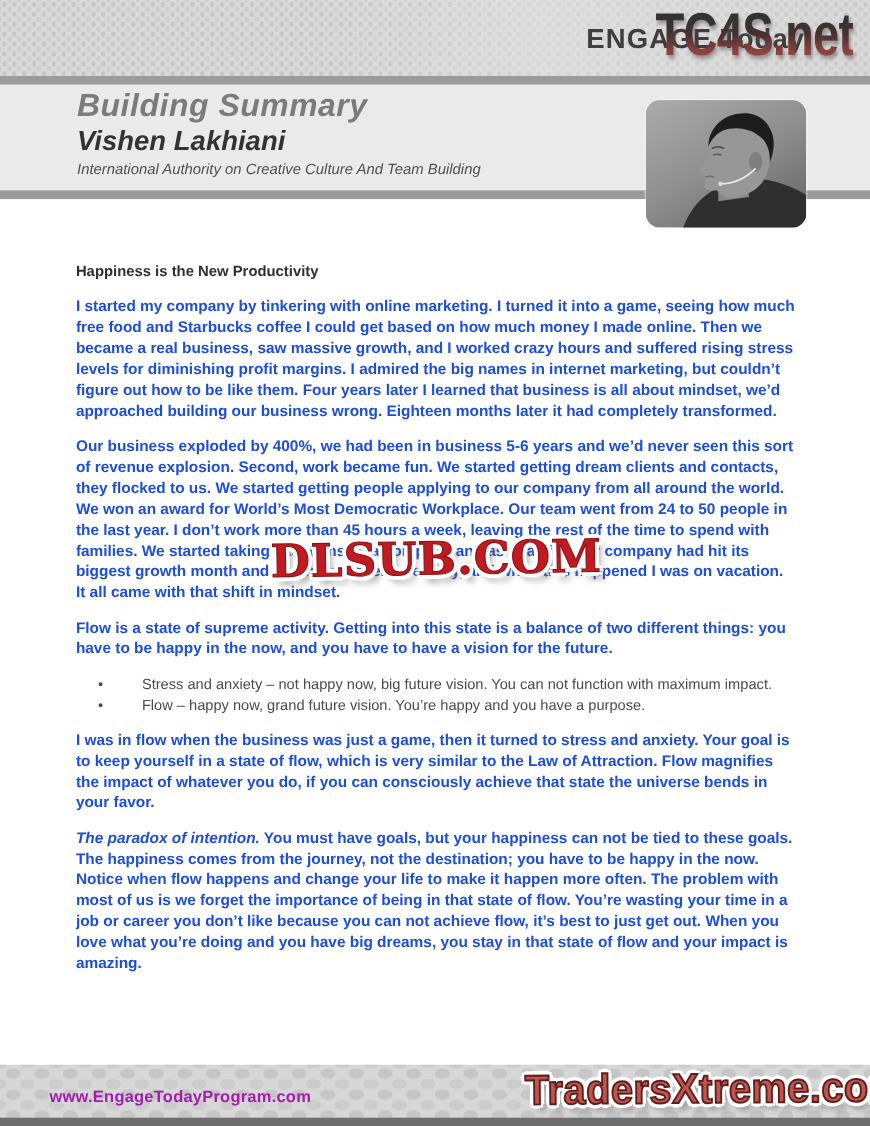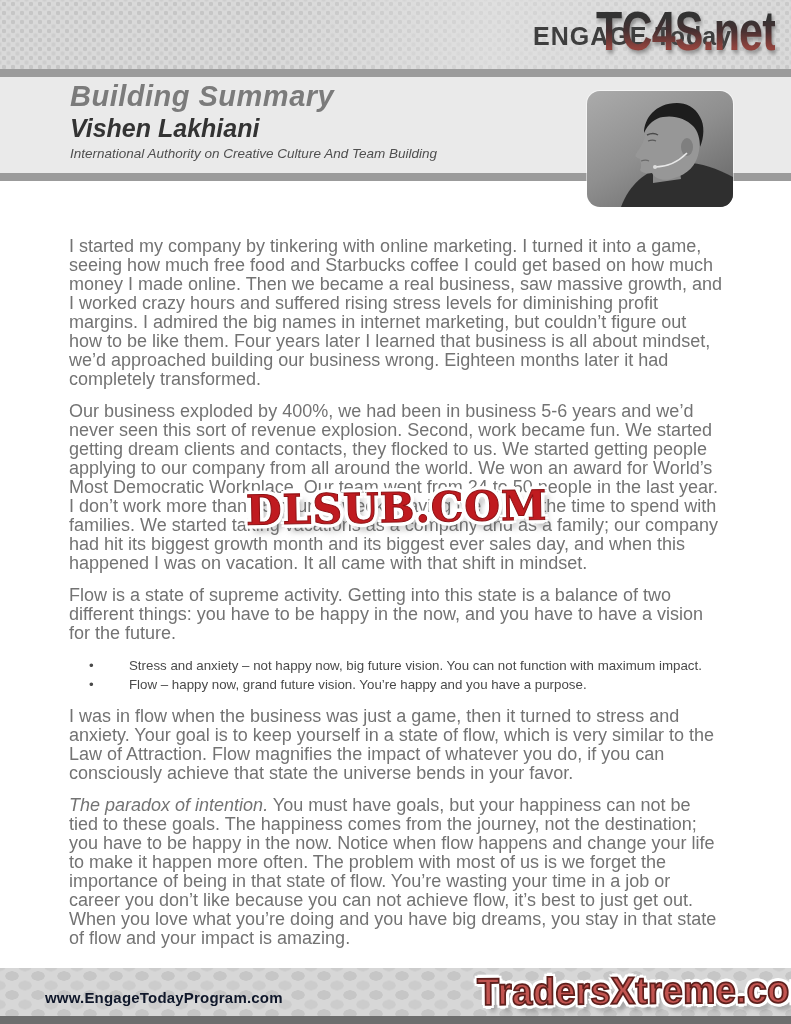--- a/index.html
+++ b/index.html
@@ -52,21 +52,21 @@
     font-size:13.5px; font-style:italic; color:#4f4f4f;
   }
   
   .photo{
     position:absolute; left:587px; top:91px; width:146px; height:116px; z-index:5;
     border-radius:13px; overflow:hidden; box-shadow:0 0 0 1px rgba(255,255,255,0.5);
   }
   
   .content{position:absolute; left:69px; top:237px; width:655px; z-index:1;}
   .content h3{font-size:13.5px; font-weight:bold; color:#2f2f2f; margin:0 0 13px; line-height:19px;}
-  .content p{font-size:18px; line-height:19px; color:#737373; margin:0 0 13px;}
+  .content p{font-size:14px; line-height:19px; color:#1d4ed8; margin:0 0 13px;font-weight:bold;}
   .content ul{list-style:none; margin:0 0 13px; padding:0;}
   .content li{position:relative; padding-left:60px; font-size:13.3px; line-height:19px; color:#4a4a4a;}
   .content li::before{content:"\2022"; position:absolute; left:20px; color:#4a4a4a;}
   .lead-italic{font-style:italic;}
   
   .wm-center{
     position:absolute; left:246px; top:484px; z-index:7;
     font-family:"DejaVu Serif",serif; font-weight:bold; font-size:41px; letter-spacing:1px;
     color:#c01b20; -webkit-text-stroke:1px #8c1013;
     text-shadow:
@@ -90,21 +90,21 @@
     position:absolute; left:0; top:968px; width:791px; height:48px;
     background-color:#d7d7d7;
     background-image:
       radial-gradient(ellipse 10px 7px at 12px 8px, #c6c6c6 64%, transparent 70%),
       radial-gradient(ellipse 10px 7px at 12px 8px, #cccccc 64%, transparent 70%);
     background-size:26px 19px, 26px 19px;
     background-position:0 0, 13px 9.5px;
   }
   .footer-url{
     position:absolute; left:45px; top:989px; z-index:2;
-    font-size:15px; font-weight:bold; color:#0f172a; letter-spacing:0.2px;
+    font-size:15px; font-weight:bold; color:#a21caf; letter-spacing:0.2px;
   }
   .bottom-bar{position:absolute; left:0; top:1016px; width:791px; height:8px; background:#6e6e6e;}
 </style>
 </head>
 <body>
 
 <div class="page">
 
   <div class="band-top"></div>
   <div class="brand">ENGAGE Today</div>
@@ -134,20 +134,21 @@
       <ellipse cx="100" cy="56" rx="6" ry="9" fill="#7f7f7f"></ellipse>
       <path d="M100,62 C90,72 78,76 68,76" stroke="#e8e8e8" stroke-width="1.6" fill="none"></path>
       <circle cx="68" cy="76" r="2" fill="#dddddd"></circle>
       <path d="M60,44 C64,42 68,42 71,44" stroke="#4a4a4a" stroke-width="1.5" fill="none"></path>
       <path d="M61,50 C64,49 67,49 69,50" stroke="#5a5a5a" stroke-width="1.2" fill="none"></path>
       <path d="M54,70 C57,69 60,69 62,70" stroke="#6a6a6a" stroke-width="1.2" fill="none"></path>
     </svg>
   </div>
 
   <div class="content">
+    <h3>Happiness is the New Productivity</h3>
     <p>I started my company by tinkering with online marketing. I turned it into a game, seeing how much free food and Starbucks coffee I could get based on how much money I made online. Then we became a real business, saw massive growth, and I worked crazy hours and suffered rising stress levels for diminishing profit margins. I admired the big names in internet marketing, but couldn’t figure out how to be like them. Four years later I learned that business is all about mindset, we’d approached building our business wrong. Eighteen months later it had completely transformed.</p>
     <p>Our business exploded by 400%, we had been in business 5-6 years and we’d never seen this sort of revenue explosion. Second, work became fun. We started getting dream clients and contacts, they flocked to us. We started getting people applying to our company from all around the world. We won an award for World’s Most Democratic Workplace. Our team went from 24 to 50 people in the last year. I don’t work more than 45 hours a week, leaving the rest of the time to spend with families. We started taking vacations as a company and as a family; our company had hit its biggest growth month and its biggest ever sales day, and when this happened I was on vacation. It all came with that shift in mindset.</p>
     <p>Flow is a state of supreme activity. Getting into this state is a balance of two different things: you have to be happy in the now, and you have to have a vision for the future.</p>
     <ul>
       <li>Stress and anxiety – not happy now, big future vision. You can not function with maximum impact.</li>
       <li>Flow – happy now, grand future vision. You’re happy and you have a purpose.</li>
     </ul>
     <p>I was in flow when the business was just a game, then it turned to stress and anxiety. Your goal is to keep yourself in a state of flow, which is very similar to the Law of Attraction. Flow magnifies the impact of whatever you do, if you can consciously achieve that state the universe bends in your favor.</p>
     <p><span class="lead-italic">The paradox of intention.</span><span> You must have goals, but your happiness can not be tied to these goals. The happiness comes from the journey, not the destination; you have to be happy in the now. Notice when flow happens and change your life to make it happen more often. The problem with most of us is we forget the importance of being in that state of flow. You’re wasting your time in a job or career you don’t like because you can not achieve flow, it’s best to just get out. When you love what you’re doing and you have big dreams, you stay in that state of flow and your impact is amazing.</span></p>
   </div>

